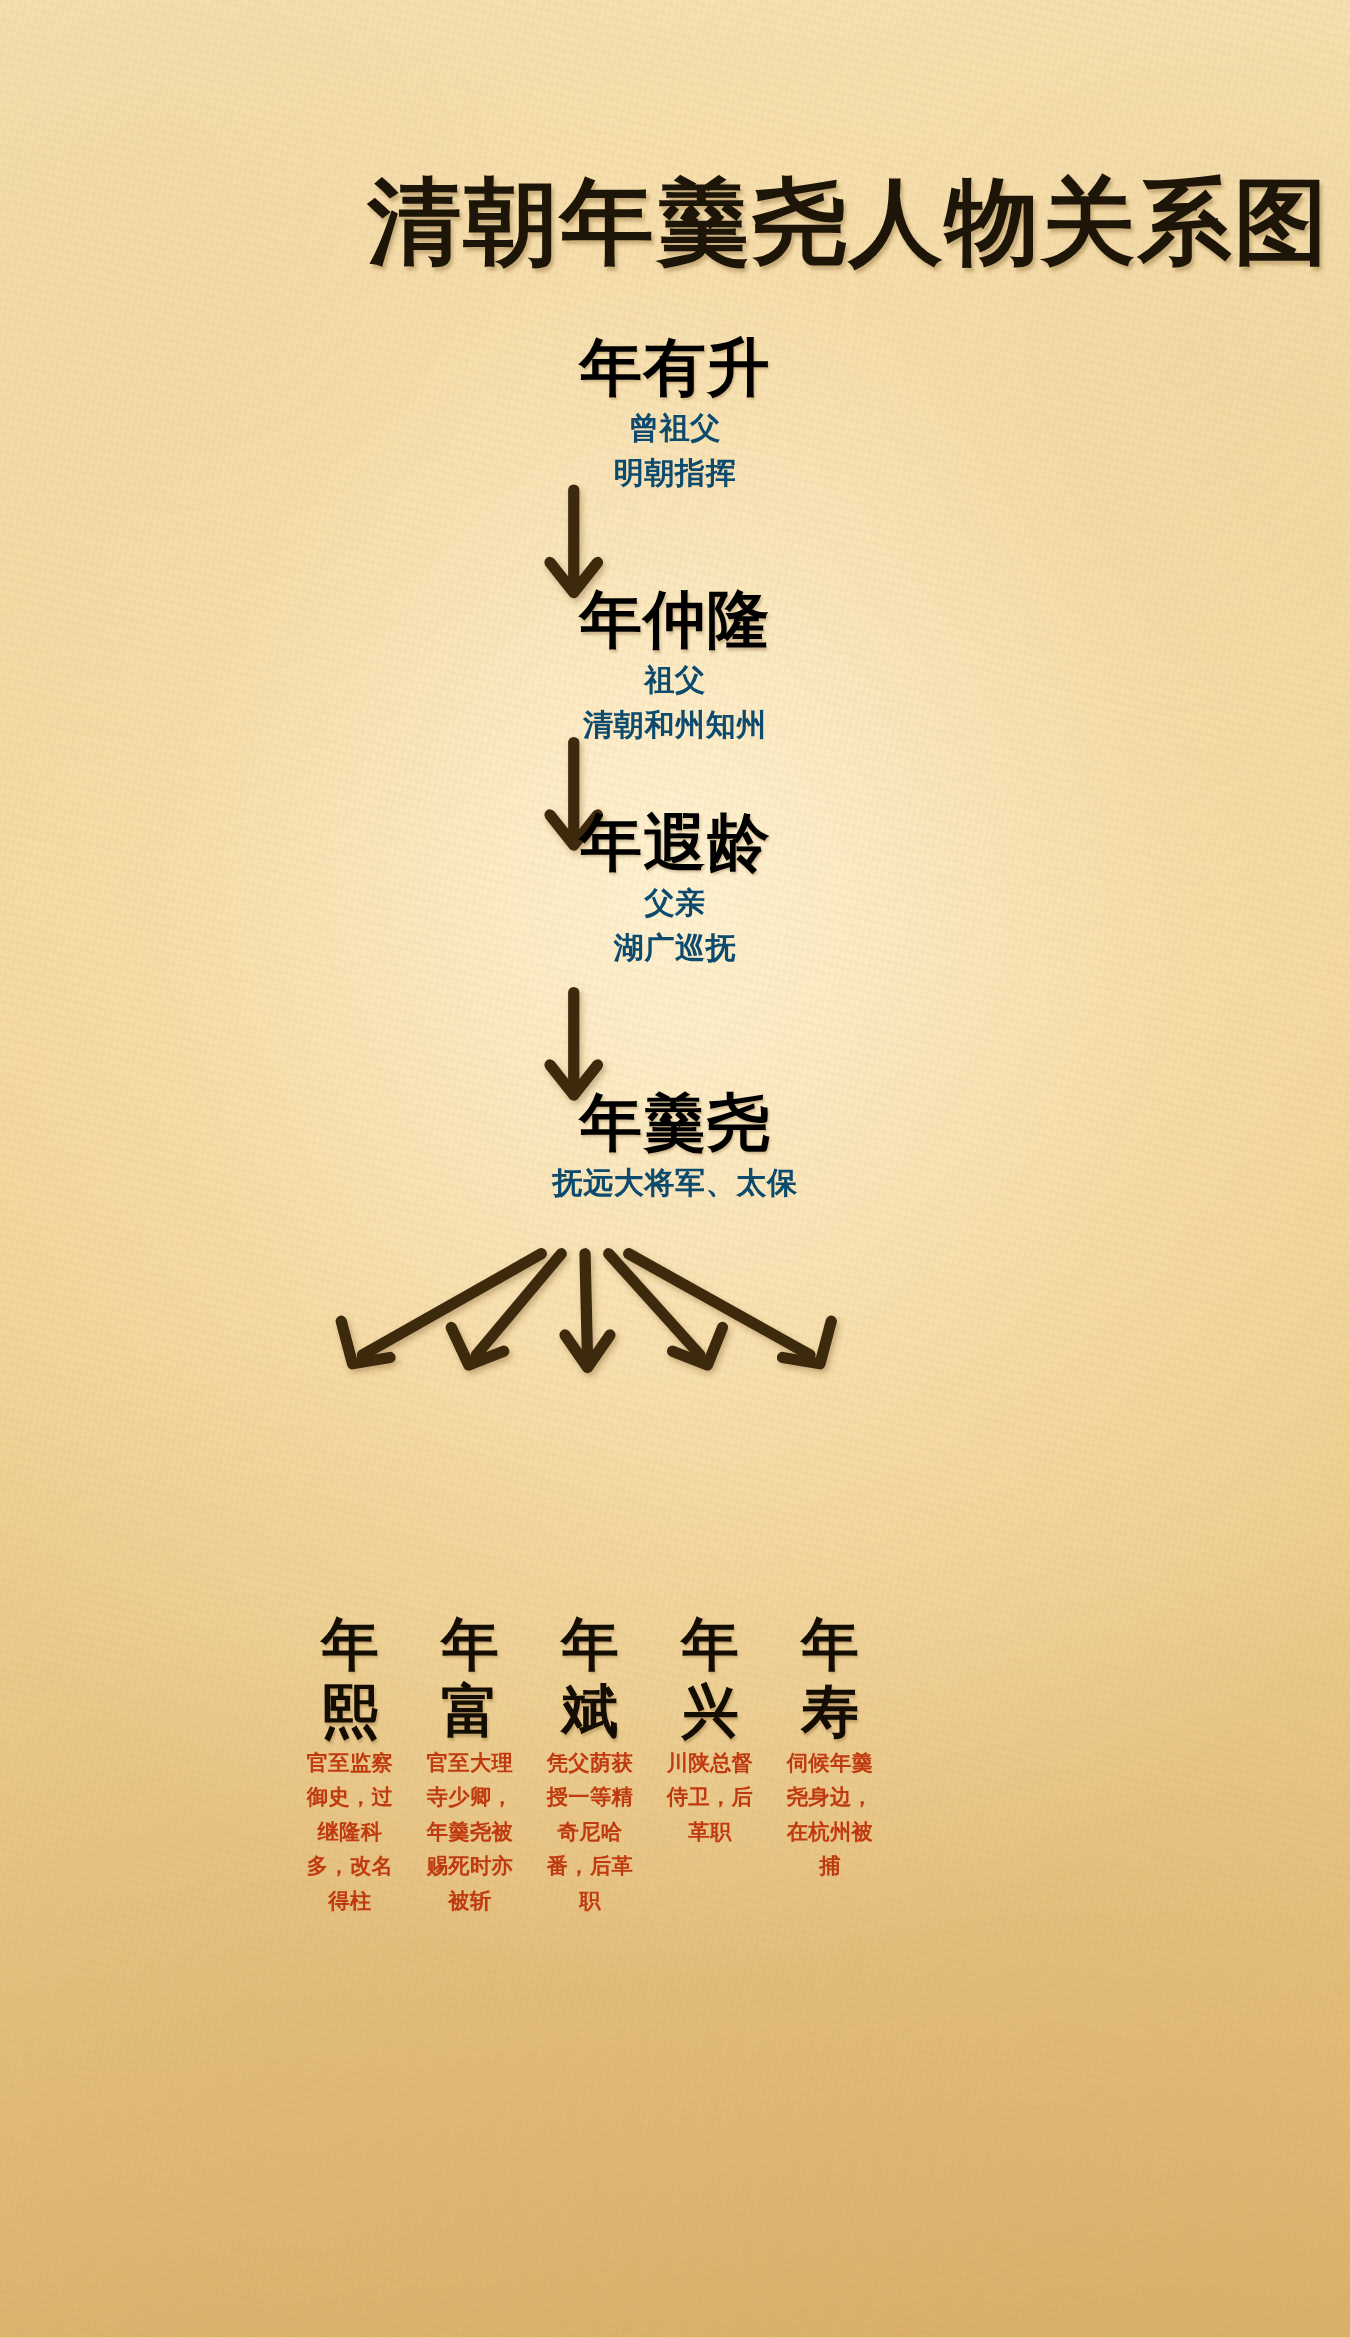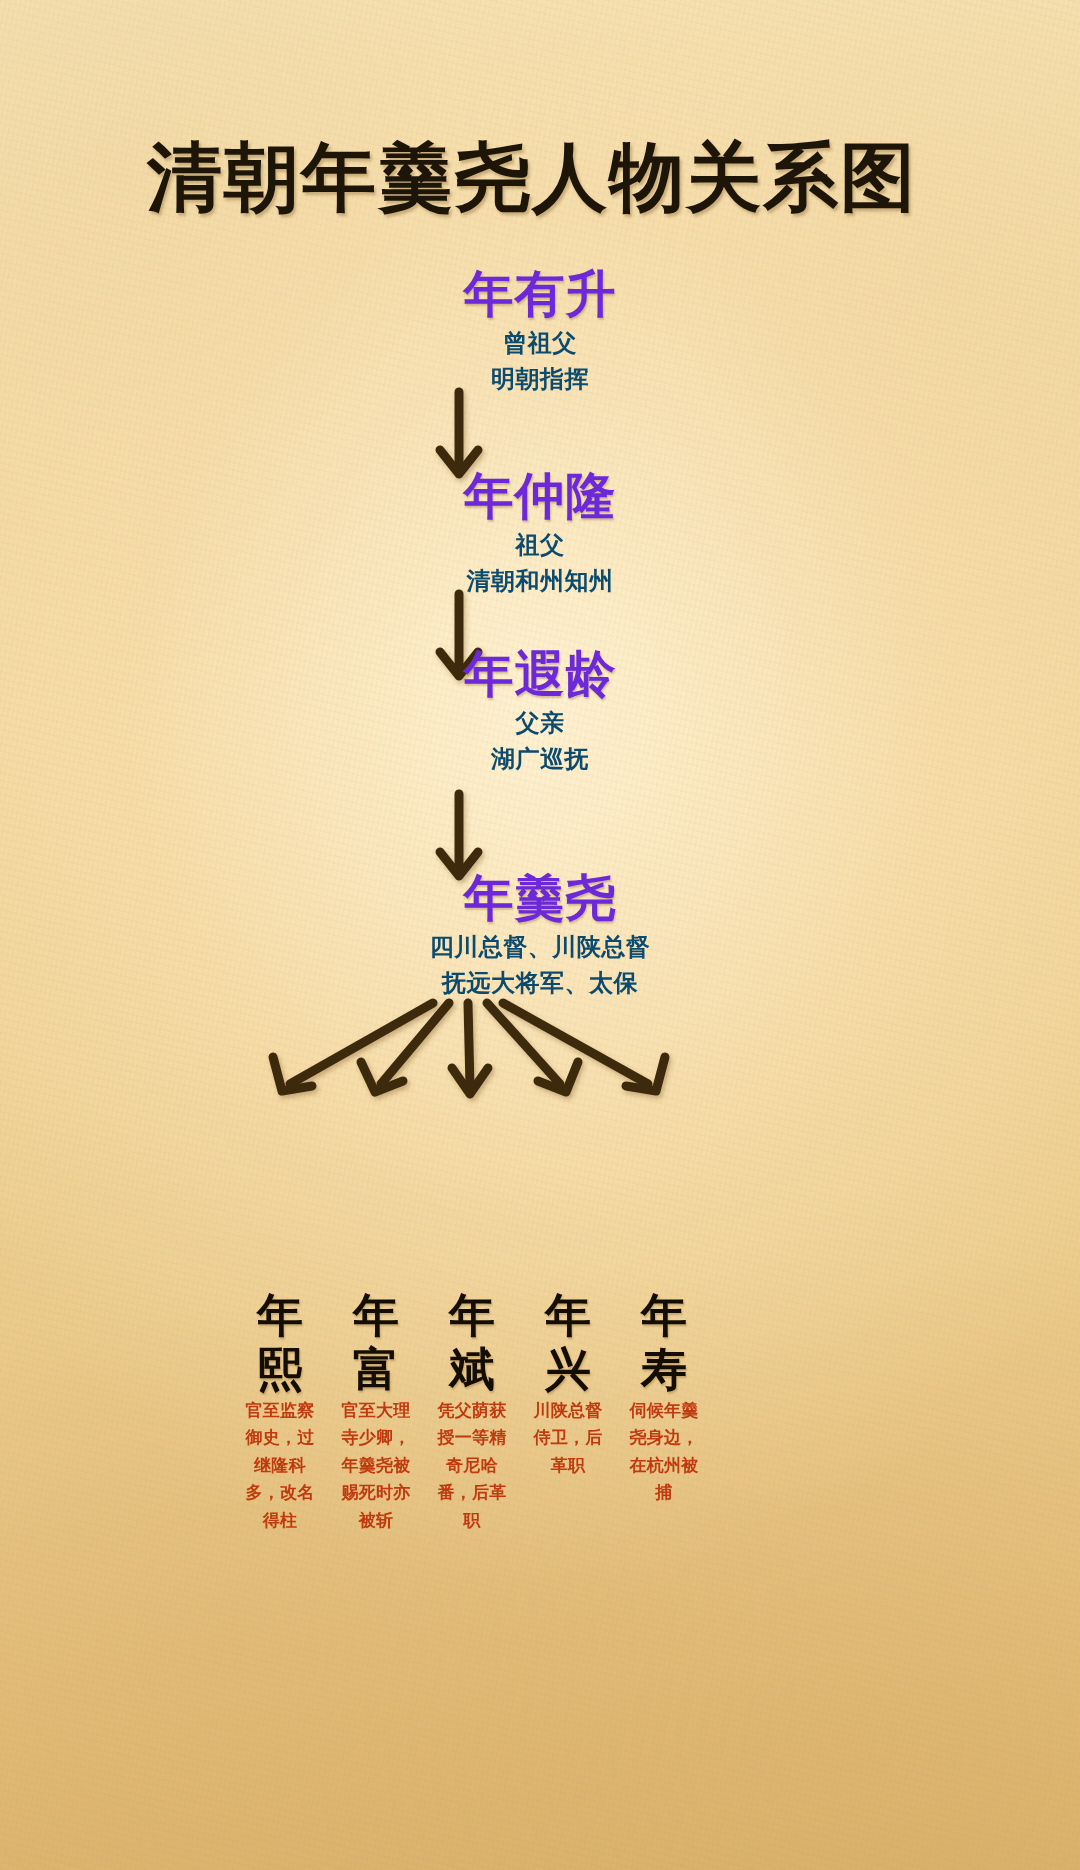--- a/index.html
+++ b/index.html
@@ -44,40 +44,40 @@
     inset: 0;
     z-index: 3;
   }
 
   
   #chart-title {
     position: absolute;
     top: 128px;
     left: 0;
     width: 1064px;
-    text-align: center;
+    text-align: right;
     font-size: 75px;
     font-weight: bold;
     color: #1d1508;
     letter-spacing: 2px;
     text-shadow: 2px 3px 3px rgba(120,85,35,0.35);
     white-space: nowrap;
   }
 
   
   .node {
     position: absolute;
     text-align: center;
     width: 520px;
     left: 280px;
   }
   .node .name {
     font-size: 50px;
     font-weight: bold;
-    color: #6d28d9;
+    color: #000000;
     line-height: 1.06;
     letter-spacing: 1px;
     text-shadow: 1px 2px 2px rgba(120,85,35,0.32);
   }
   .node .role {
     margin-top: 4px;
     font-size: 24px;
     font-weight: bold;
     color: #0c4a6e;
     line-height: 1.48;
@@ -205,21 +205,20 @@
     <div class="name">年遐龄</div>
     <div class="role">
       <div>父亲</div>
       <div>湖广巡抚</div>
     </div>
   </div>
 
   <div class="node" id="node-niangengyao">
     <div class="name">年羹尧</div>
     <div class="role">
-      <div>四川总督、川陕总督</div>
       <div>抚远大将军、太保</div>
     </div>
   </div>
 
   <div class="child" id="child-0">
     <div class="cname">
       <span>年</span>
       <span>熙</span>
     </div>
     <div class="cdesc">

